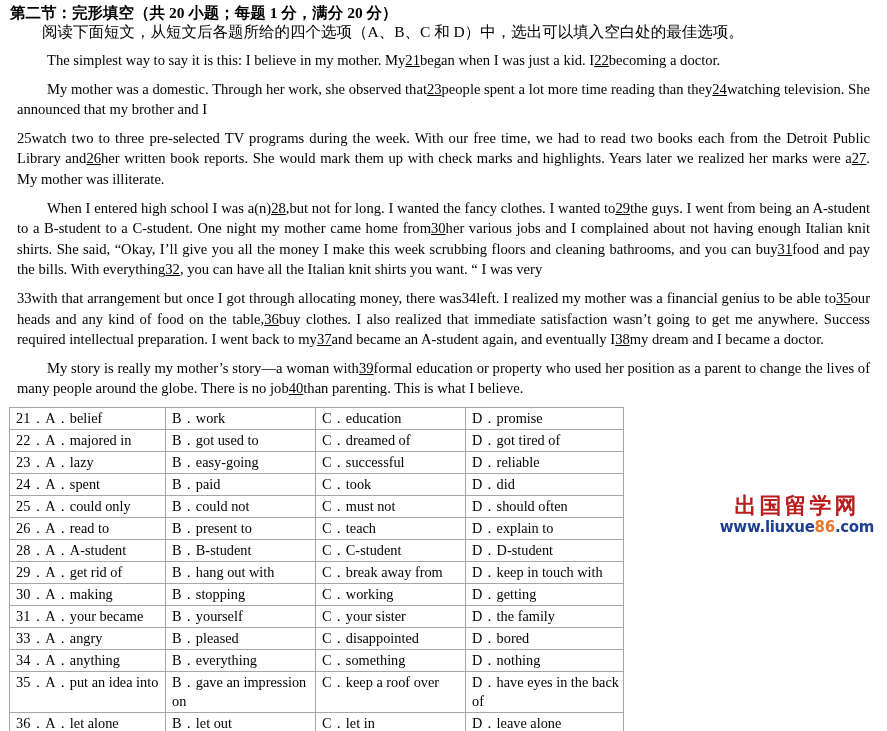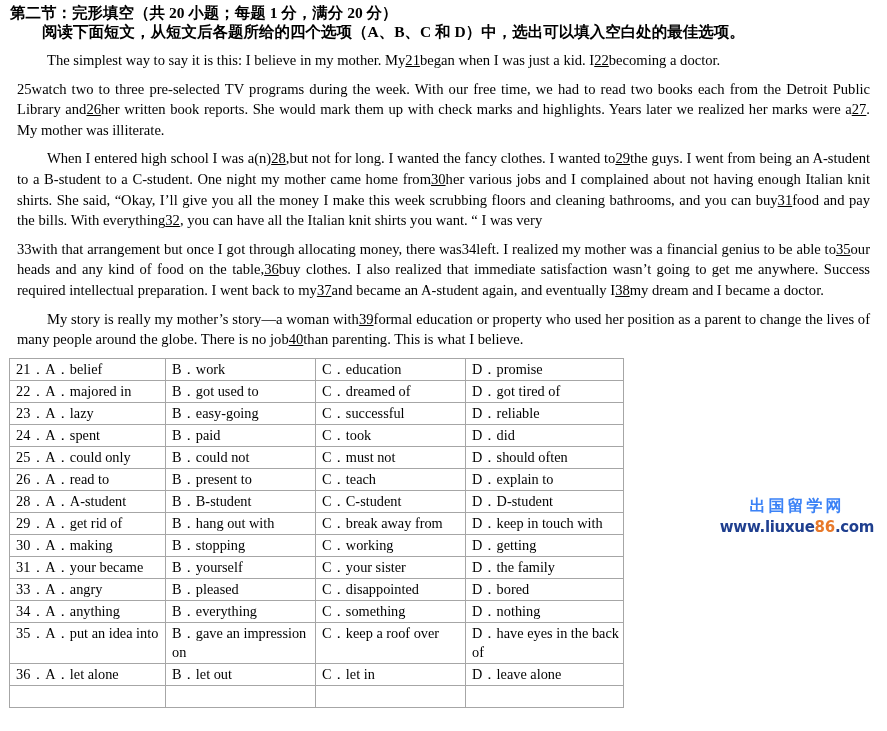--- a/index.html
+++ b/index.html
@@ -28,21 +28,21 @@
   .sec-title {
     font-size: 15.5px;
     font-weight: bold;
     line-height: 19px;
     letter-spacing: 0px;
     white-space: nowrap;
     margin: 1px 0 0 2px;
   }
   .sec-instruction {
     font-size: 15.5px;
-    font-weight: bold;
+    font-weight: normal;
     line-height: 20px;
     margin: 0 0 0 2px;
     text-indent: 32px;
     white-space: nowrap;
   }
 
   
   .passage {
     font-size: 14.6px;
     line-height: 20.6px;
@@ -95,23 +95,23 @@
   .watermark {
     position: absolute;
     right: 6px;
     bottom: 5px;
     width: 168px;
     text-align: center;
     user-select: none;
   }
   .wm-cn {
     font-family: "DejaVu Sans", sans-serif;
-    font-size: 16px;
+    font-size: 22px;
     font-weight: bold;
-    color: #3b82f6;
+    color: #b91c1c;
     letter-spacing: 3px;
     line-height: 25px;
     white-space: nowrap;
   }
   .wm-url {
     font-family: "DejaVu Sans", sans-serif;
     font-size: 15px;
     font-weight: bold;
     line-height: 18px;
     color: #1f3f8f;
@@ -125,20 +125,21 @@
 
 <div class="page">
 
   <div class="sec-title">第二节：完形填空（共 20 小题；每题 1 分，满分 20 分）</div>
   <div class="sec-instruction">阅读下面短文，从短文后各题所给的四个选项（A、B、C 和 D）中，选出可以填入空白处的最佳选项。</div>
 
   <div class="passage">
 
     <p class="ind"><span>The simplest way to say it is this: I believe in my mother. My</span><span class="blank">21</span><span>began when I was just a kid. I</span><span class="blank">22</span><span>becoming a doctor.</span></p>
 
+    <p class="ind"><span>My mother was a domestic. Through her work, she observed that</span><span class="blank">23</span><span>people spent a lot more time reading than they</span><span class="blank">24</span><span>watching television. She announced that my brother and I</span></p>
 
     <p><span class="blank-nb">25</span><span>watch two to three pre-selected TV programs during the week. With our free time, we had to read two books each from the Detroit Public Library and</span><span class="blank">26</span><span>her written book reports. She would mark them up with check marks and highlights. Years later we realized her marks were a</span><span class="blank">27</span><span>. My mother was illiterate.</span></p>
 
     <p class="ind"><span>When I entered high school I was a(n)</span><span class="blank">28</span><span>,but not for long. I wanted the fancy clothes. I wanted to</span><span class="blank">29</span><span>the guys. I went from being an A-student to a B-student to a C-student. One night my mother came home from</span><span class="blank">30</span><span>her various jobs and I complained about not having enough Italian knit shirts. She said, “Okay, I’ll give you all the money I make this week scrubbing floors and cleaning bathrooms, and you can buy</span><span class="blank">31</span><span>food and pay the bills. With everything</span><span class="blank">32</span><span>, you can have all the Italian knit shirts you want. “ I was very</span></p>
 
     <p><span class="blank-nb">33</span><span>with that arrangement but once I got through allocating money, there was</span><span class="blank-nb">34</span><span>left. I realized my mother was a financial genius to be able to</span><span class="blank">35</span><span>our heads and any kind of food on the table,</span><span class="blank">36</span><span>buy clothes. I also realized that immediate satisfaction wasn’t going to get me anywhere. Success required intellectual preparation. I went back to my</span><span class="blank">37</span><span>and became an A-student again, and eventually I</span><span class="blank">38</span><span>my dream and I became a doctor.</span></p>
 
     <p class="ind"><span>My story is really my mother’s story—a woman with</span><span class="blank">39</span><span>formal education or property who used her position as a parent to change the lives of many people around the globe. There is no job</span><span class="blank">40</span><span>than parenting. This is what I believe.</span></p>
 
   </div>

